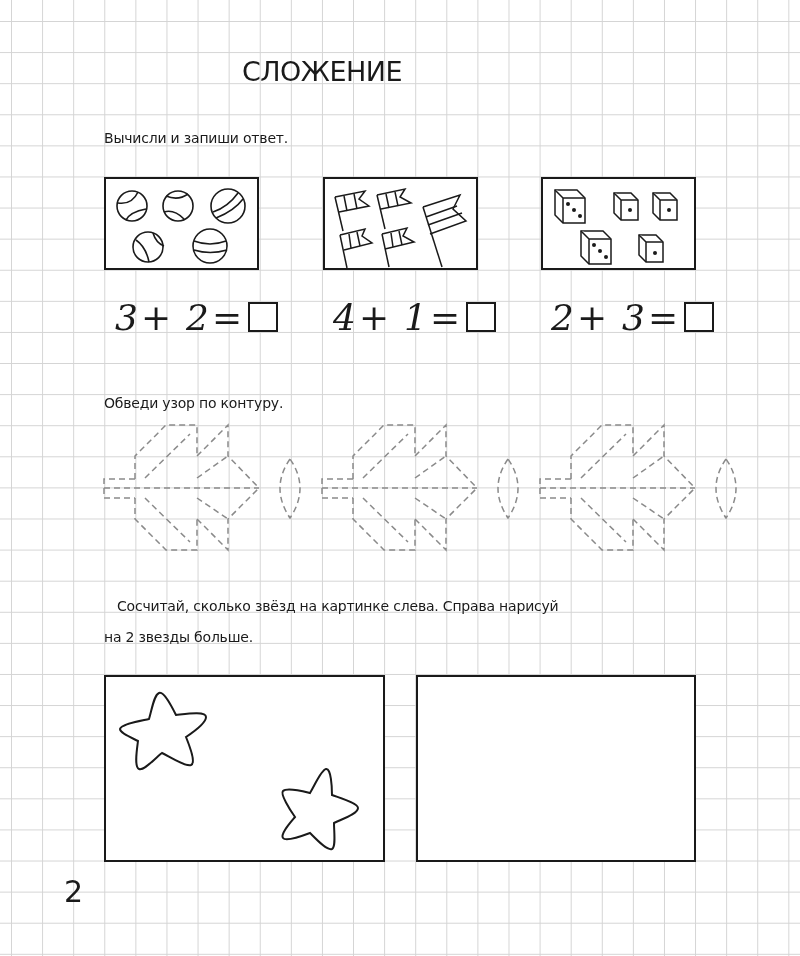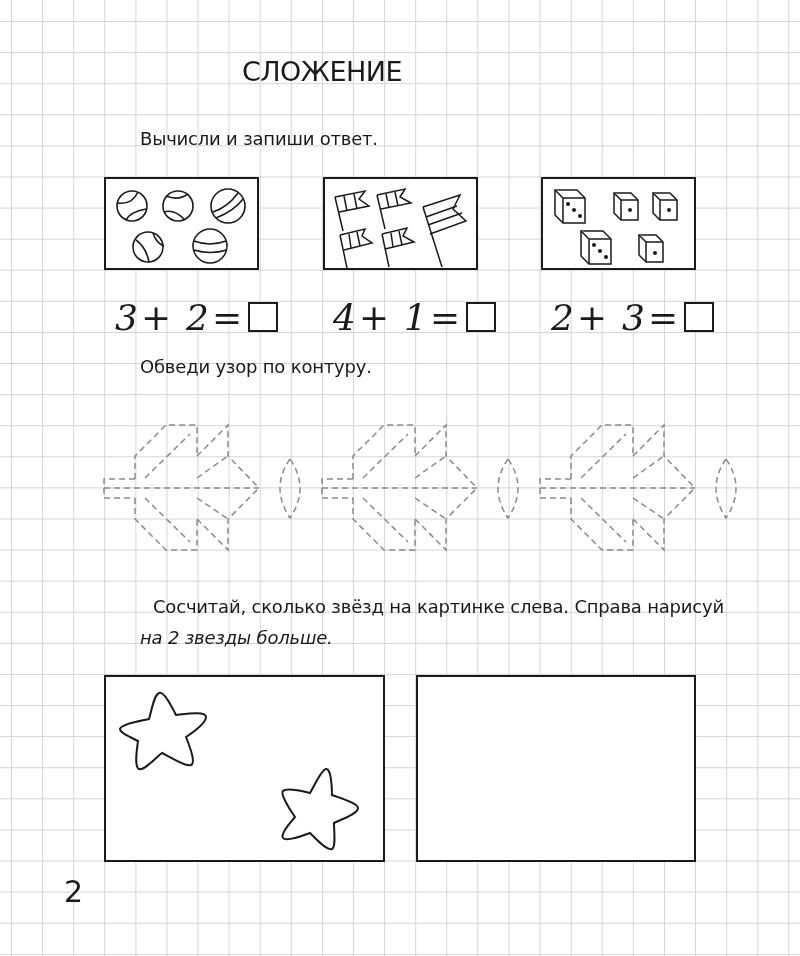--- a/index.html
+++ b/index.html
@@ -5,21 +5,21 @@
   html,body{margin:0;padding:0;}
   body{width:800px;height:956px;position:relative;overflow:hidden;background:#fff;
     font-family:"DejaVu Sans","Liberation Sans",sans-serif;color:#1a1a1a;}
   .grid{position:absolute;left:0;top:0;width:800px;height:956px;
     background-image:
       linear-gradient(to right, #d4d4d4 1px, transparent 1px),
       linear-gradient(to bottom, #d4d4d4 1px, transparent 1px);
     background-size:31.1px 31.1px;
     background-position:11px 21px;}
   .title{position:absolute;left:0;width:644px;top:56px;text-align:center;font-size:27px;letter-spacing:-0.5px;}
-  .instr{position:absolute;left:104px;font-size:18px;line-height:31px;letter-spacing:-0.2px;margin-left:36px;}
+  .instr{position:absolute;left:104px;font-size:14px;line-height:31px;letter-spacing:-0.2px;}
   .pic-box{position:absolute;top:177px;width:155px;height:93px;border:2px solid #1a1a1a;box-sizing:border-box;background:#fff;}
   .pic-box svg{position:absolute;left:0;top:0;}
   .equation{position:absolute;top:296px;height:42px;display:flex;align-items:center;
     font-family:"DejaVu Serif","Liberation Serif",serif;font-style:italic;font-size:36px;font-weight:300;letter-spacing:1px;}
   .equation .sym{margin:0 2px;}
   .equation .ans{display:inline-block;width:30px;height:30px;border:2px solid #1a1a1a;box-sizing:border-box;margin-left:3px;background:#fff;}
   .pattern{position:absolute;left:0;top:400px;}
   .star-box{position:absolute;top:675px;height:187px;border:2px solid #1a1a1a;box-sizing:border-box;background:#fff;}
   .page-num{position:absolute;left:64px;top:874px;font-size:30px;}
 </style>
@@ -150,21 +150,21 @@
   <span class="ans"></span>
 </div>
 <div class="equation" style="left:551px;">
   <span>2</span>
   <span class="sym">+</span>
   <span style="margin-left:12px;">3</span>
   <span class="sym">=</span>
   <span class="ans"></span>
 </div>
 
-<div class="instr" style="top:351px;">Обведи узор по контуру.</div>
+<div class="instr" style="top:388px;">Обведи узор по контуру.</div>
 
 <svg class="pattern" width="800" height="160" viewBox="0 400 800 160">
   <defs>
     <g id="motif" fill="none" stroke="#8a8a8a" stroke-width="1.5" stroke-dasharray="6,4">
 
       <path d="M135 479 L104 479 L104 498 L135 498"></path>
 
       <path d="M104 488 L259 488"></path>
 
       <path d="M135 479 L135 456 L166 425 L197 425 L197 456"></path>
@@ -181,21 +181,21 @@
 
       <path d="M290 459 Q270 488 290 518 Q310 488 290 459 Z"></path>
     </g>
   </defs>
   <use href="#motif" x="0"></use>
   <use href="#motif" x="218"></use>
   <use href="#motif" x="436"></use>
 </svg>
 
 <div class="instr" style="top:591px;padding-left:13px;">Сосчитай, сколько звёзд на картинке слева. Справа нарисуй</div>
-<div class="instr" style="top:622px;font-style:italic;">на 2 звезды больше.</div>
+<div class="instr" style="top:622px;">на 2 звезды больше.</div>
 
 <div class="star-box" style="left:104px;width:281px;">
   <svg width="277" height="183" viewBox="0 0 277 183" fill="none" stroke="#1a1a1a" stroke-width="2">
     <path d="M53 16 C58 14 66 30 70 38 C80 37 100 34 100 40 C100 46 86 56 80 60 C84 70 90 86 85 88 C79 90 64 80 56 76 C48 82 38 94 33 92 C28 90 31 72 32 64 C24 60 14 56 14 52 C15 47 34 44 43 42 C46 32 48 18 53 16 Z"></path>
     <path d="M220 92 C225 91 226 110 226 118 C234 121 252 126 252 131 C252 137 236 142 228 146 C228 155 230 170 226 172 C221 174 210 162 204 156 C196 159 180 165 177 161 C174 157 184 146 189 140 C184 133 174 117 177 114 C181 110 196 114 204 116 C209 108 215 93 220 92 Z"></path>
   </svg>
 </div>
 <div class="star-box" style="left:416px;width:280px;"></div>
 
 <div class="page-num">2</div>

